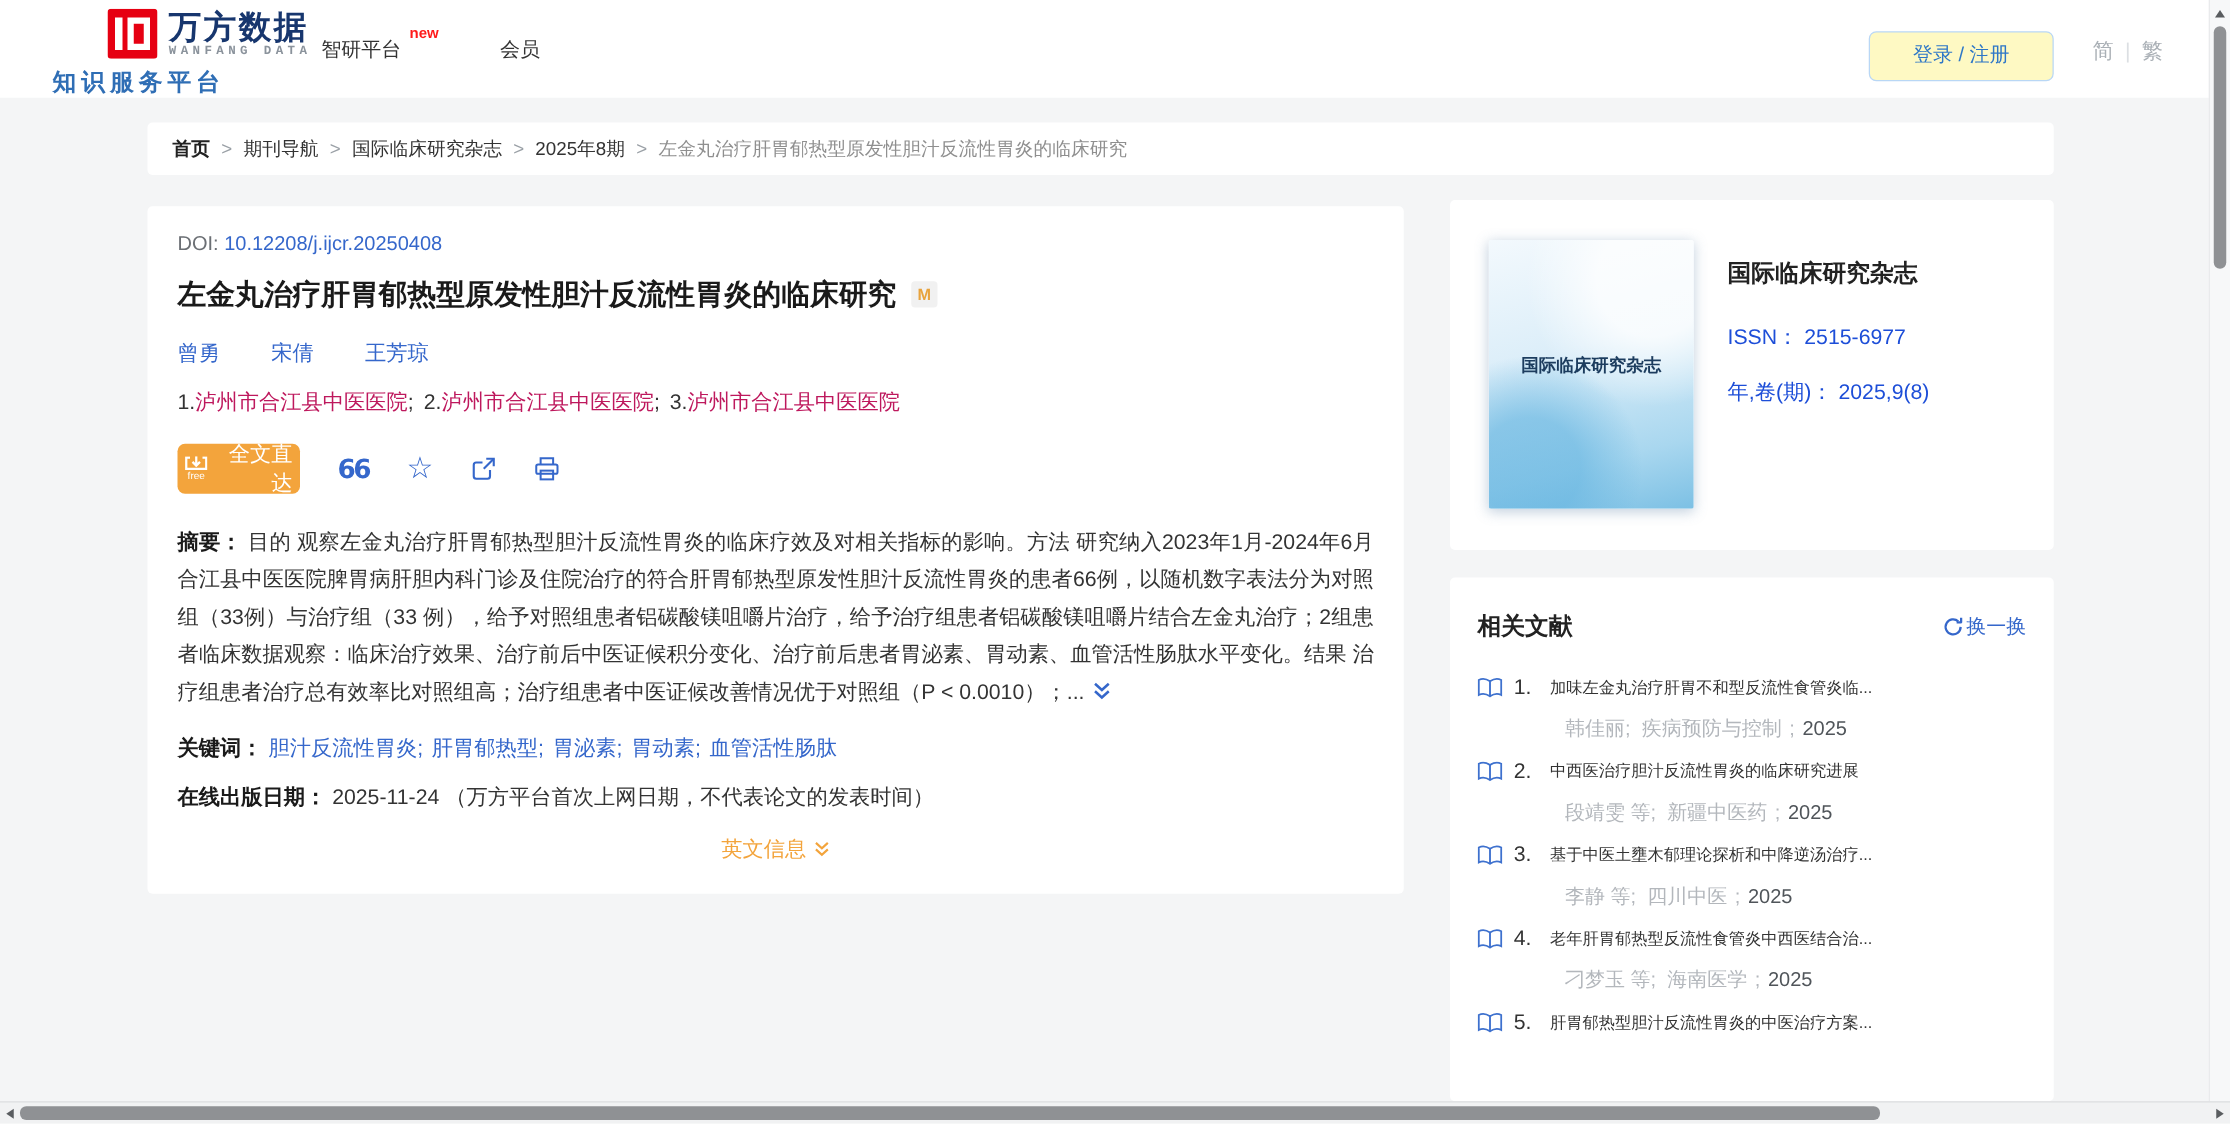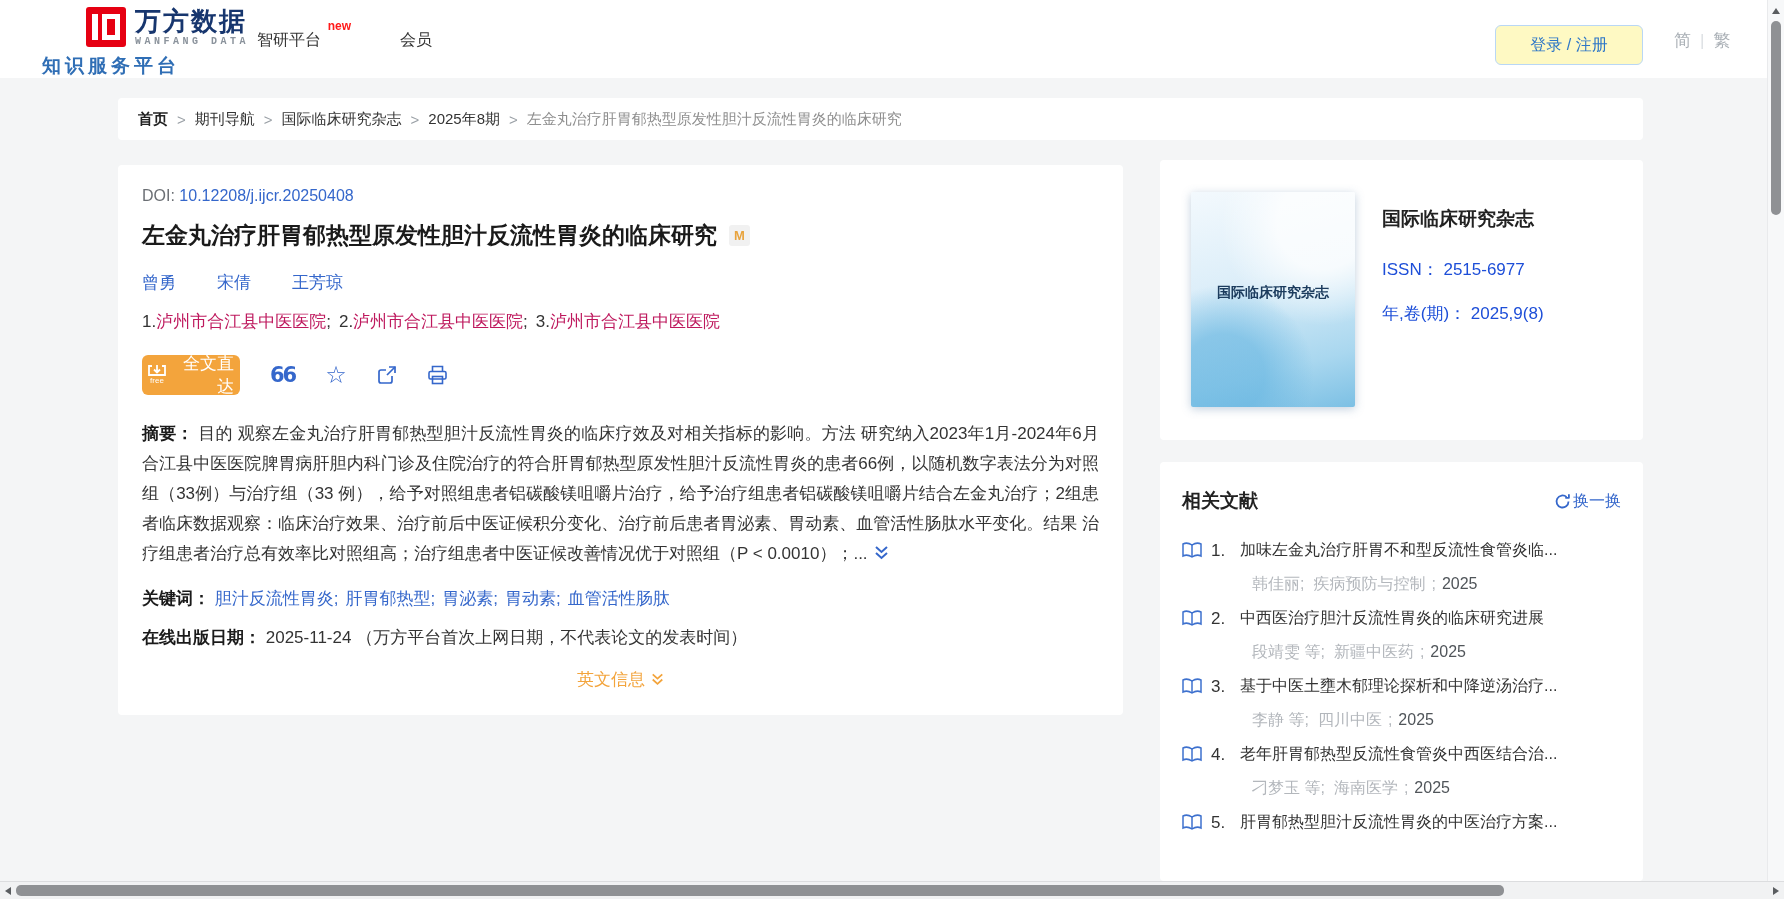--- a/index.html
+++ b/index.html
@@ -79,21 +79,21 @@
   
   .related-card { position:absolute; left:1160px; top:462px; width:483px; height:419px; background:#fff; border-radius:4px; padding:26px 22px; overflow:hidden; z-index:2; }
   .rel-head { display:flex; justify-content:space-between; align-items:center; }
   .rel-title-h { font-size:19px; font-weight:bold; color:#222; }
   .refresh-btn { color:#3567cb; font-size:16px; cursor:pointer; display:flex; align-items:center; gap:2px; }
   .rel-list { margin-top:26px; }
   .rel-item { margin-bottom:13px; }
   .rel-row1 { display:flex; align-items:center; }
   .book-ic { width:20px; flex:0 0 20px; display:flex; }
   .rel-num { margin-left:9px; width:29px; font-size:17px; color:#333; }
-  .rel-t { font-size:16px; color:#333; white-space:nowrap; overflow:hidden; max-width:373px; cursor:pointer; }
+  .rel-t { font-size:13px; color:#333; white-space:nowrap; overflow:hidden; max-width:373px; cursor:pointer; }
   .rel-meta { margin:13px 0 0 70px; font-size:16px; white-space:nowrap; }
   .rel-authors { color:#b3b7bc; margin-right:9px; }
   .rel-source { color:#b3b7bc; margin-right:6px; cursor:pointer; }
   .rel-sep { color:#b3b7bc; margin-right:6px; }
   .rel-year { color:#50555a; }
   
   .vbar { position:absolute; left:1767px; top:0; width:17px; height:881px; background:#f7f8f9; border-left:1px solid #e9eaec; z-index:20; }
   .vbar-up { position:absolute; left:4px; top:8px; width:0; height:0; border-left:4.5px solid transparent; border-right:4.5px solid transparent; border-bottom:6px solid #5a5d60; cursor:pointer; }
   .vbar-thumb { position:absolute; left:3px; top:21px; width:10px; height:194px; background:#8f9194; border-radius:5px; cursor:pointer; }
   .hbar { position:absolute; left:0; top:881px; width:1784px; height:18px; background:#f1f2f3; border-top:1px solid #dcdddf; z-index:20; }

